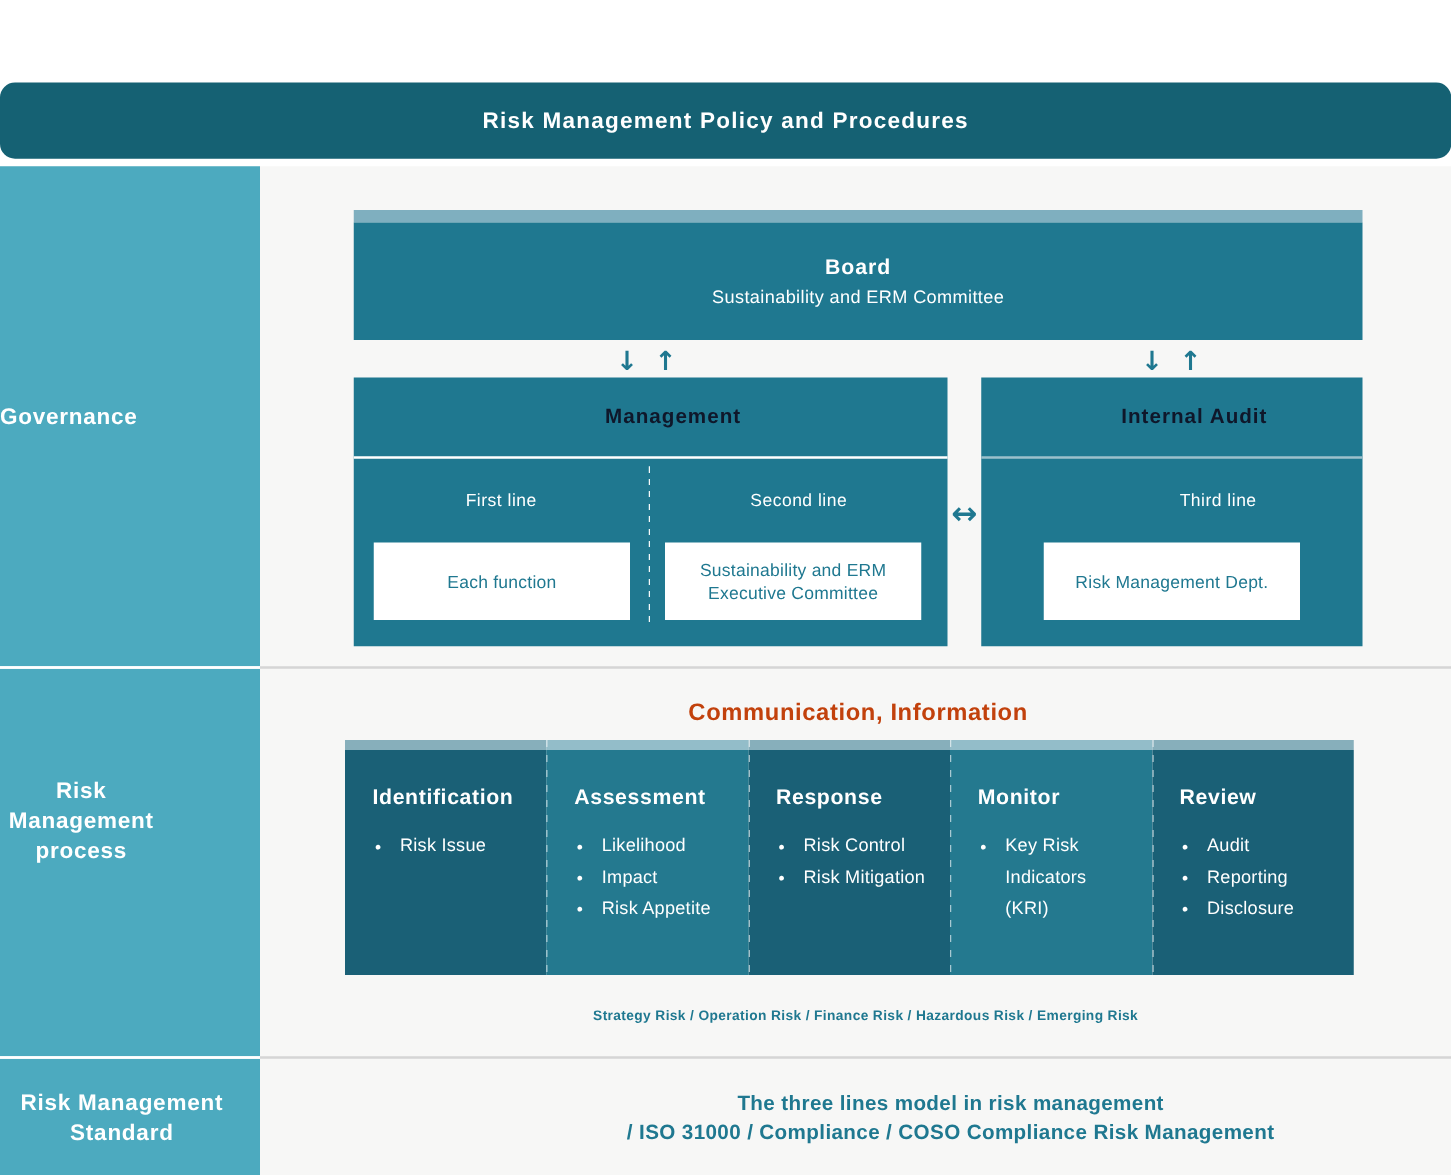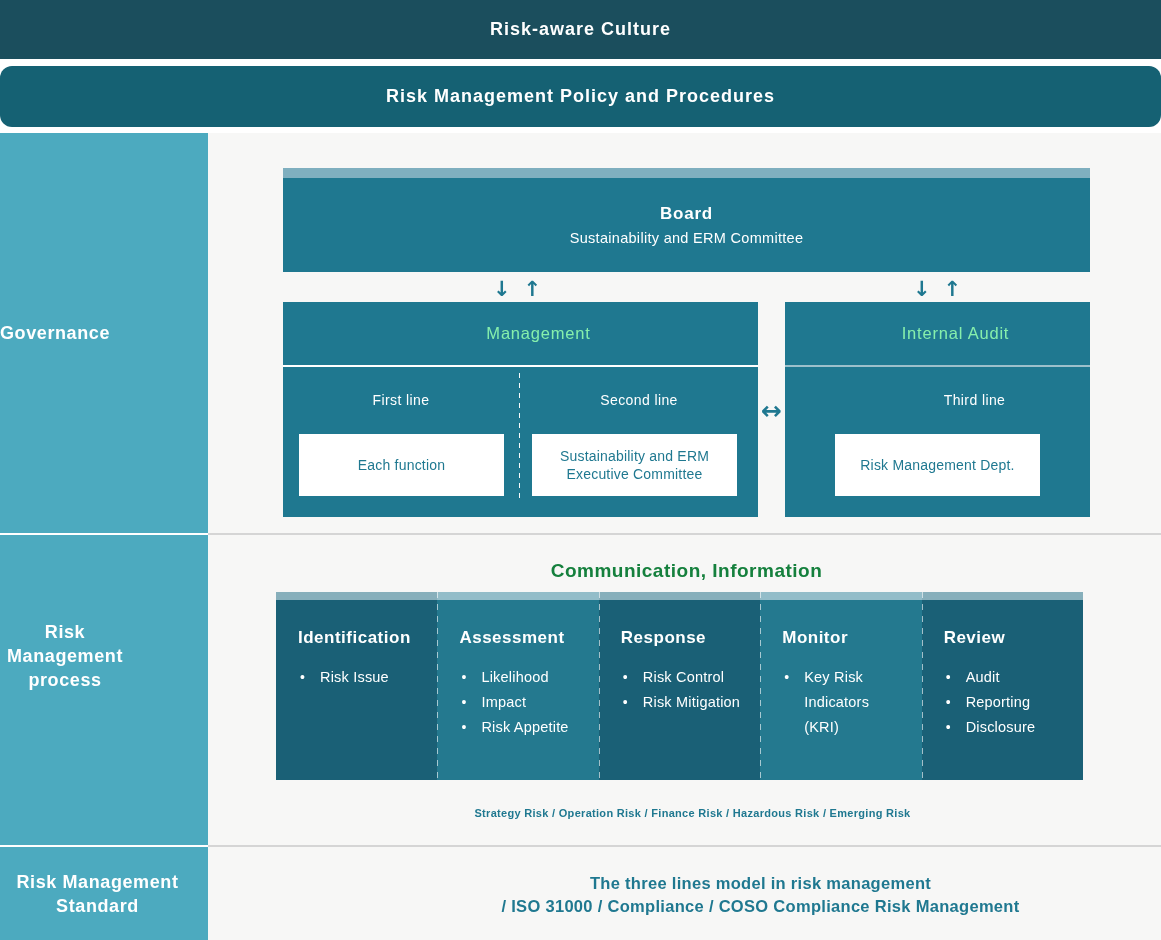--- a/index.html
+++ b/index.html
@@ -50,42 +50,42 @@
   #arrow-pair-right { left:897px; }
   #arrow-horizontal { position:absolute; left:750px; top:396px; width:43px; height:28px;
                       display:flex; align-items:center; justify-content:center;
                       color:#1f7890; font-family:"DejaVu Sans", sans-serif; font-weight:bold; font-size:25px; line-height:1; }
 
   .gov-box { position:absolute; top:302px; height:215px; background:#1f7890; }
   #management-box { left:283px; width:475px; }
   #internalaudit-box { left:785px; width:305px; }
   .gov-title { position:absolute; left:0; top:0; width:100%; height:63px;
                display:flex; align-items:center; justify-content:center;
-               color:#86efac; font-weight:normal; font-size:16.5px; letter-spacing:0.8px;padding-left:36px; }
+               color:#0f172a; font-weight:bold; font-size:16.5px; letter-spacing:0.8px;padding-left:36px; }
   .gov-rule { position:absolute; left:0; top:63px; width:100%; height:2px; }
   #management-box .gov-rule { background:#ffffff; }
   #internalaudit-box .gov-rule { background:#9cc0cb; }
   .line-label { position:absolute; top:88px; height:20px; display:flex; align-items:center; justify-content:center;
                 color:#ffffff; font-size:14px; letter-spacing:0.4px; }
   #label-first  { left:0; width:236px; }
   #label-second { left:237px; width:238px; }
   #label-third  { left:0; width:351px;padding-left:28px; }
   .white-box { position:absolute; top:132px; width:205px; height:62px; background:#ffffff;
                display:flex; align-items:center; justify-content:center; text-align:center;
                color:#1f7890; font-size:14px; line-height:18px; letter-spacing:0.2px; padding:0 10px; }
   #whitebox-first  { left:16px; }
   #whitebox-second { left:249px; }
   #whitebox-third  { left:50px; }
   #management-dash { position:absolute; left:236px; top:71px; width:1px; height:126px;
     background-image:repeating-linear-gradient(to bottom, rgba(255,255,255,0.95) 0 5px, rgba(255,255,255,0) 5px 10px); }
 
   
   #process-title { position:absolute; left:283px; top:559px; width:807px; height:24px;
                    display:flex; align-items:center; justify-content:center;
-                   color:#15803d; font-weight:bold; font-size:19px; letter-spacing:0.5px; }
+                   color:#c2410c; font-weight:bold; font-size:19px; letter-spacing:0.5px; }
   #process-band { position:absolute; left:276px; top:592px; width:807px; height:188px; display:flex; }
   .pcol { position:relative; flex:1 1 0; display:flex; flex-direction:column; }
   .pcol .strip { height:8px; }
   .pcol.dark  .strip { background:#87afbb; }
   .pcol.light .strip { background:#93bdc9; }
   .pcol .pbody { flex:1; padding:28px 8px 0 22px; }
   .pcol.dark  .pbody { background:#1a6076; }
   .pcol.light .pbody { background:#24798f; }
   .pcol:not(:first-child)::after { content:""; position:absolute; left:0; top:0; width:1px; height:188px;
     background-image:repeating-linear-gradient(to bottom, rgba(255,255,255,0.6) 0 6px, rgba(255,255,255,0) 6px 12px); }
@@ -102,23 +102,20 @@
   
   #standard-block { position:absolute; left:208px; top:872px; width:1105px;
                     display:flex; flex-direction:column; align-items:center; justify-content:center;
                     color:#1f7890; font-weight:bold; font-size:16.5px; line-height:23px; letter-spacing:0.3px; text-align:left; }
 </style>
 </head>
 <body>
 
 <div id="page">
 
-  <div class="banner" id="banner-culture">
-    <span>Risk-aware Culture</span>
-  </div>
   <div class="banner" id="banner-policy">
     <span>Risk Management Policy and Procedures</span>
   </div>
 
   <div id="canvas-bg"></div>
 
   <div class="side-sec" id="side-governance">
     <div class="wrap">Governance</div>
   </div>
   <div class="side-sec" id="side-process">

